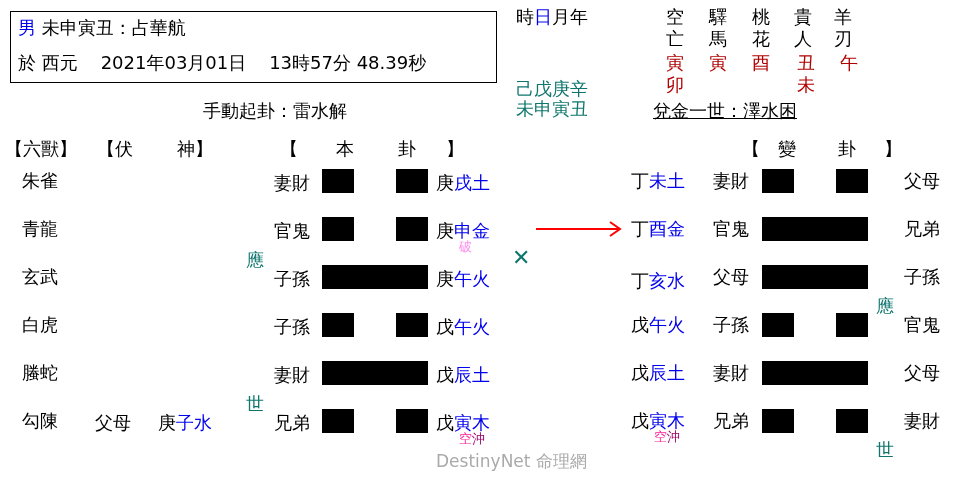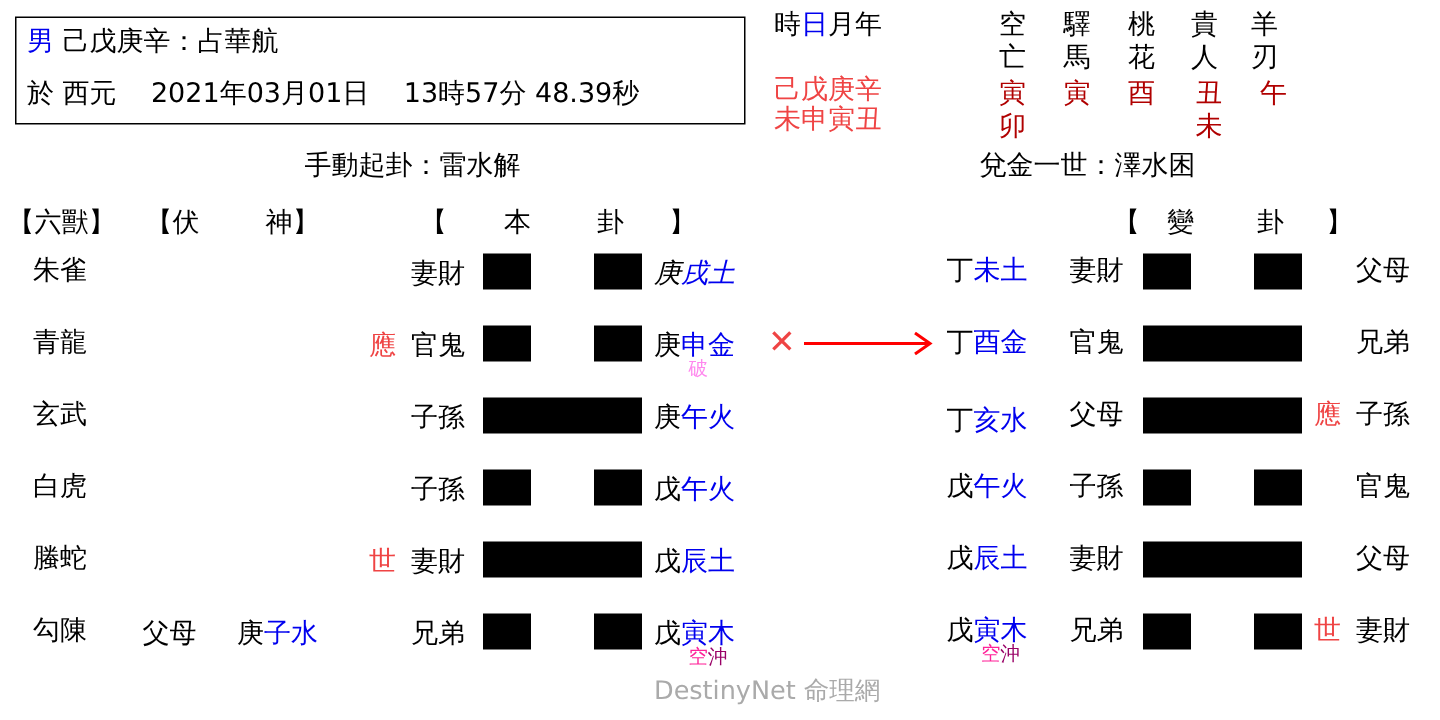--- a/index.html
+++ b/index.html
@@ -1,36 +1,36 @@
 <!DOCTYPE html>
 <html><head>
 <meta charset="utf-8">
 <style>
   html, body { margin:0; padding:0; background:#fff; }
   body { width:960px; height:480px; position:relative; overflow:hidden;
          font-family:"DejaVu Sans","Liberation Sans",sans-serif; color:#000; font-size:18px; }
   .abs { position:absolute; white-space:nowrap; line-height:1; }
   .blue { color:#0000ee; }
-  .red { color:#ef4444; }
+  .red { color:#0f766e;margin-top:29px; }
   .dred { color:#b00000; }
   .pink { color:#ff88ee; }
   .hotpink { color:#ff2299; }
   .purple { color:#990066; }
   .box { position:absolute; left:10px; top:11px; width:487px; height:72px; border:1px solid #000; box-sizing:border-box; }
   .bar { position:absolute; background:#000; height:24px; }
   .small { font-size:13px; }
   .wm { color:#aaaaaa; font-size:17px; }
 </style>
 </head>
 <body>
 
 <div class="box"></div>
 <div class="abs" style="left:18px;top:19px;">
   <span class="blue">男</span>
-  <span>己戊庚辛：占華航</span>
+  <span>未申寅丑：占華航</span>
 </div>
 <div class="abs" style="left:18px;top:54px;">
   <span>於 西元</span>&nbsp;&nbsp;&nbsp;
   <span>2021年03月01日</span>&nbsp;&nbsp;&nbsp;
   <span>13時57分 48.39秒</span>
 </div>
 
 <div class="abs" style="left:516px;top:8px;">
   <span>時</span><span class="blue">日</span><span>月年</span>
 </div>
@@ -53,40 +53,40 @@
 <div class="abs" style="left:794px;top:8px;">貴</div>
 <div class="abs" style="left:794px;top:30px;">人</div>
 <div class="abs dred" style="left:797px;top:54px;">丑</div>
 <div class="abs dred" style="left:797px;top:76px;">未</div>
 
 <div class="abs" style="left:834px;top:8px;">羊</div>
 <div class="abs" style="left:834px;top:30px;">刃</div>
 <div class="abs dred" style="left:840px;top:54px;">午</div>
 
 <div class="abs" style="left:203px;top:102px;">手動起卦：雷水解</div>
-<div class="abs" style="left:653px;top:102px;">兌金一世：澤水困</div>
+<div class="abs" style="left:653px;top:102px;text-decoration:underline;">兌金一世：澤水困</div>
 
 <div class="abs" style="left:5px;top:140px;">【六獸】</div>
 <div class="abs" style="left:97px;top:140px;">【伏</div>
 <div class="abs" style="left:177px;top:140px;">神】</div>
 <div class="abs" style="left:280px;top:140px;">【</div>
 <div class="abs" style="left:336px;top:140px;">本</div>
 <div class="abs" style="left:398px;top:140px;">卦</div>
 <div class="abs" style="left:446px;top:140px;">】</div>
 
 <div class="abs" style="left:742px;top:140px;">【</div>
 <div class="abs" style="left:778px;top:140px;">變</div>
 <div class="abs" style="left:838px;top:140px;">卦</div>
 <div class="abs" style="left:884px;top:140px;">】</div>
 
 <div class="abs" style="left:22px;top:172px;">朱雀</div>
 <div class="abs" style="left:274px;top:174px;">妻財</div>
 <div class="bar" style="left:322px;top:169px;width:32px;"></div>
 <div class="bar" style="left:396px;top:169px;width:32px;"></div>
-<div class="abs" style="left:436px;top:174px;font-style:italic;"><span>庚</span><span class="blue">戌土</span></div>
+<div class="abs" style="left:436px;top:174px;"><span>庚</span><span class="blue">戌土</span></div>
 <div class="abs" style="left:631px;top:172px;"><span>丁</span><span class="blue">未土</span></div>
 <div class="abs" style="left:713px;top:172px;">妻財</div>
 <div class="bar" style="left:762px;top:169px;width:32px;"></div>
 <div class="bar" style="left:836px;top:169px;width:32px;"></div>
 <div class="abs" style="left:904px;top:172px;">父母</div>
 
 <div class="abs" style="left:22px;top:220px;">青龍</div>
 <div class="abs red" style="left:246px;top:222px;">應</div>
 <div class="abs" style="left:274px;top:222px;">官鬼</div>
 <div class="bar" style="left:322px;top:217px;width:32px;"></div>
@@ -99,21 +99,21 @@
     <polyline points="2,1 12,8 2,15" fill="none" stroke="#ff0000" stroke-width="2"></polyline>
   </svg>
 <div class="abs" style="left:631px;top:220px;"><span>丁</span><span class="blue">酉金</span></div>
 <div class="abs" style="left:713px;top:220px;">官鬼</div>
 <div class="bar" style="left:762px;top:217px;width:106px;"></div>
 <div class="abs" style="left:904px;top:220px;">兄弟</div>
 
 <div class="abs" style="left:22px;top:268px;">玄武</div>
 <div class="abs" style="left:274px;top:270px;">子孫</div>
 <div class="bar" style="left:322px;top:265px;width:106px;"></div>
-<div class="abs" style="left:436px;top:270px;"><span>庚</span><span class="blue">午火</span></div>
+<div class="abs" style="left:436px;top:270px;font-family:Liberation Serif, serif;"><span>庚</span><span class="blue">午火</span></div>
 <div class="abs" style="left:631px;top:272px;"><span>丁</span><span class="blue">亥水</span></div>
 <div class="abs" style="left:713px;top:268px;">父母</div>
 <div class="bar" style="left:762px;top:265px;width:106px;"></div>
 <div class="abs red" style="left:876px;top:268px;">應</div>
 <div class="abs" style="left:904px;top:268px;">子孫</div>
 
 <div class="abs" style="left:22px;top:316px;">白虎</div>
 <div class="abs" style="left:274px;top:318px;">子孫</div>
 <div class="bar" style="left:322px;top:313px;width:32px;"></div>
 <div class="bar" style="left:396px;top:313px;width:32px;"></div>

